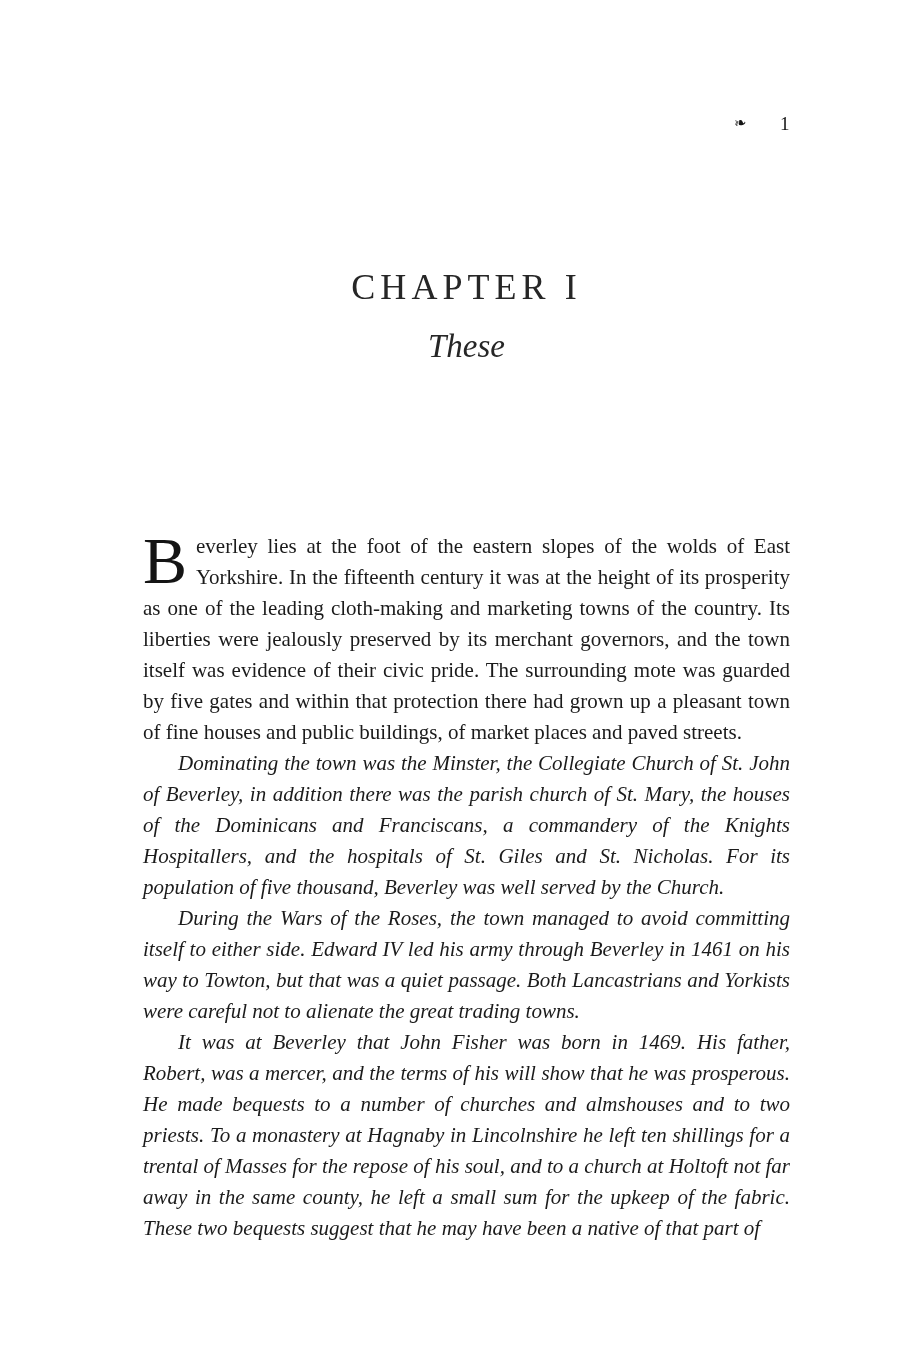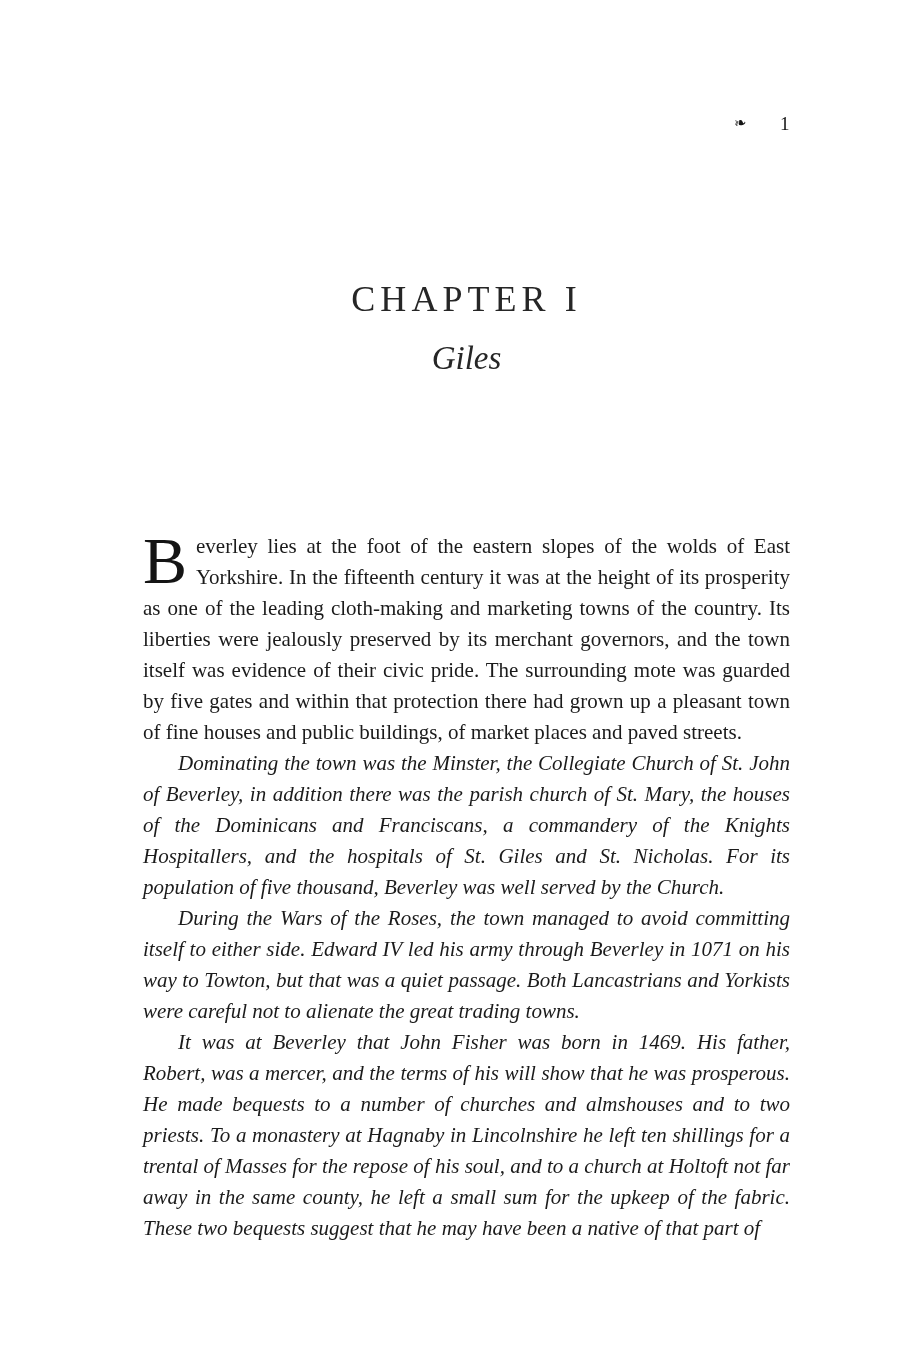--- a/index.html
+++ b/index.html
@@ -40,21 +40,21 @@
   }
   
   .chapter-head {
     position: absolute;
     top: 266px;
     left: 143px;
     width: 647px;
     text-align: center;
   }
   .chapter-label {
-    margin: 12px;
+    margin: 0;
     font-weight: 400;
     font-size: 36px;
     letter-spacing: 0.14em;
     color: #262626;
     font-family: "Liberation Serif", serif;
   }
   .chapter-title {
     margin: 20px 0 0 0;
     font-weight: 400;
     font-style: italic;
@@ -94,25 +94,25 @@
 
 <div class="page">
 
   <header class="folio-row">
     <span class="ornament">❧</span>
     <span class="folio">1</span>
   </header>
 
   <div class="chapter-head">
     <h1 class="chapter-label">CHAPTER I</h1>
-    <h2 class="chapter-title">Giles</h2>
+    <h2 class="chapter-title">These</h2>
   </div>
 
   <main class="text-block">
     <p>
       <span class="dropcap">B</span><span>everley lies at the foot of the eastern slopes of the wolds of East Yorkshire. In the fifteenth century it was at the height of its prosperity as one of the leading cloth-making and marketing towns of the country. Its liberties were jealously preserved by its merchant governors, and the town itself was evidence of their civic pride. The surrounding mote was guarded by five gates and within that protection there had grown up a pleasant town of fine houses and public buildings, of market places and paved streets.</span>
     </p>
     <p class="indented">Dominating the town was the Minster, the Collegiate Church of St. John of Beverley, in addition there was the parish church of St. Mary, the houses of the Dominicans and Franciscans, a commandery of the Knights Hospitallers, and the hospitals of St. Giles and St. Nicholas. For its population of five thousand, Beverley was well served by the Church.</p>
-    <p class="indented">During the Wars of the Roses, the town managed to avoid committing itself to either side. Edward IV led his army through Beverley in 1071 on his way to Towton, but that was a quiet passage. Both Lancastrians and Yorkists were careful not to alienate the great trading towns.</p>
+    <p class="indented">During the Wars of the Roses, the town managed to avoid committing itself to either side. Edward IV led his army through Beverley in 1461 on his way to Towton, but that was a quiet passage. Both Lancastrians and Yorkists were careful not to alienate the great trading towns.</p>
     <p class="indented">It was at Beverley that John Fisher was born in 1469. His father, Robert, was a mercer, and the terms of his will show that he was prosperous. He made bequests to a number of churches and almshouses and to two priests. To a monastery at Hagnaby in Lincolnshire he left ten shillings for a trental of Masses for the repose of his soul, and to a church at Holtoft not far away in the same county, he left a small sum for the upkeep of the fabric. These two bequests suggest that he may have been a native of that part of</p>
   </main>
 
 </div>
 
 </body></html>

